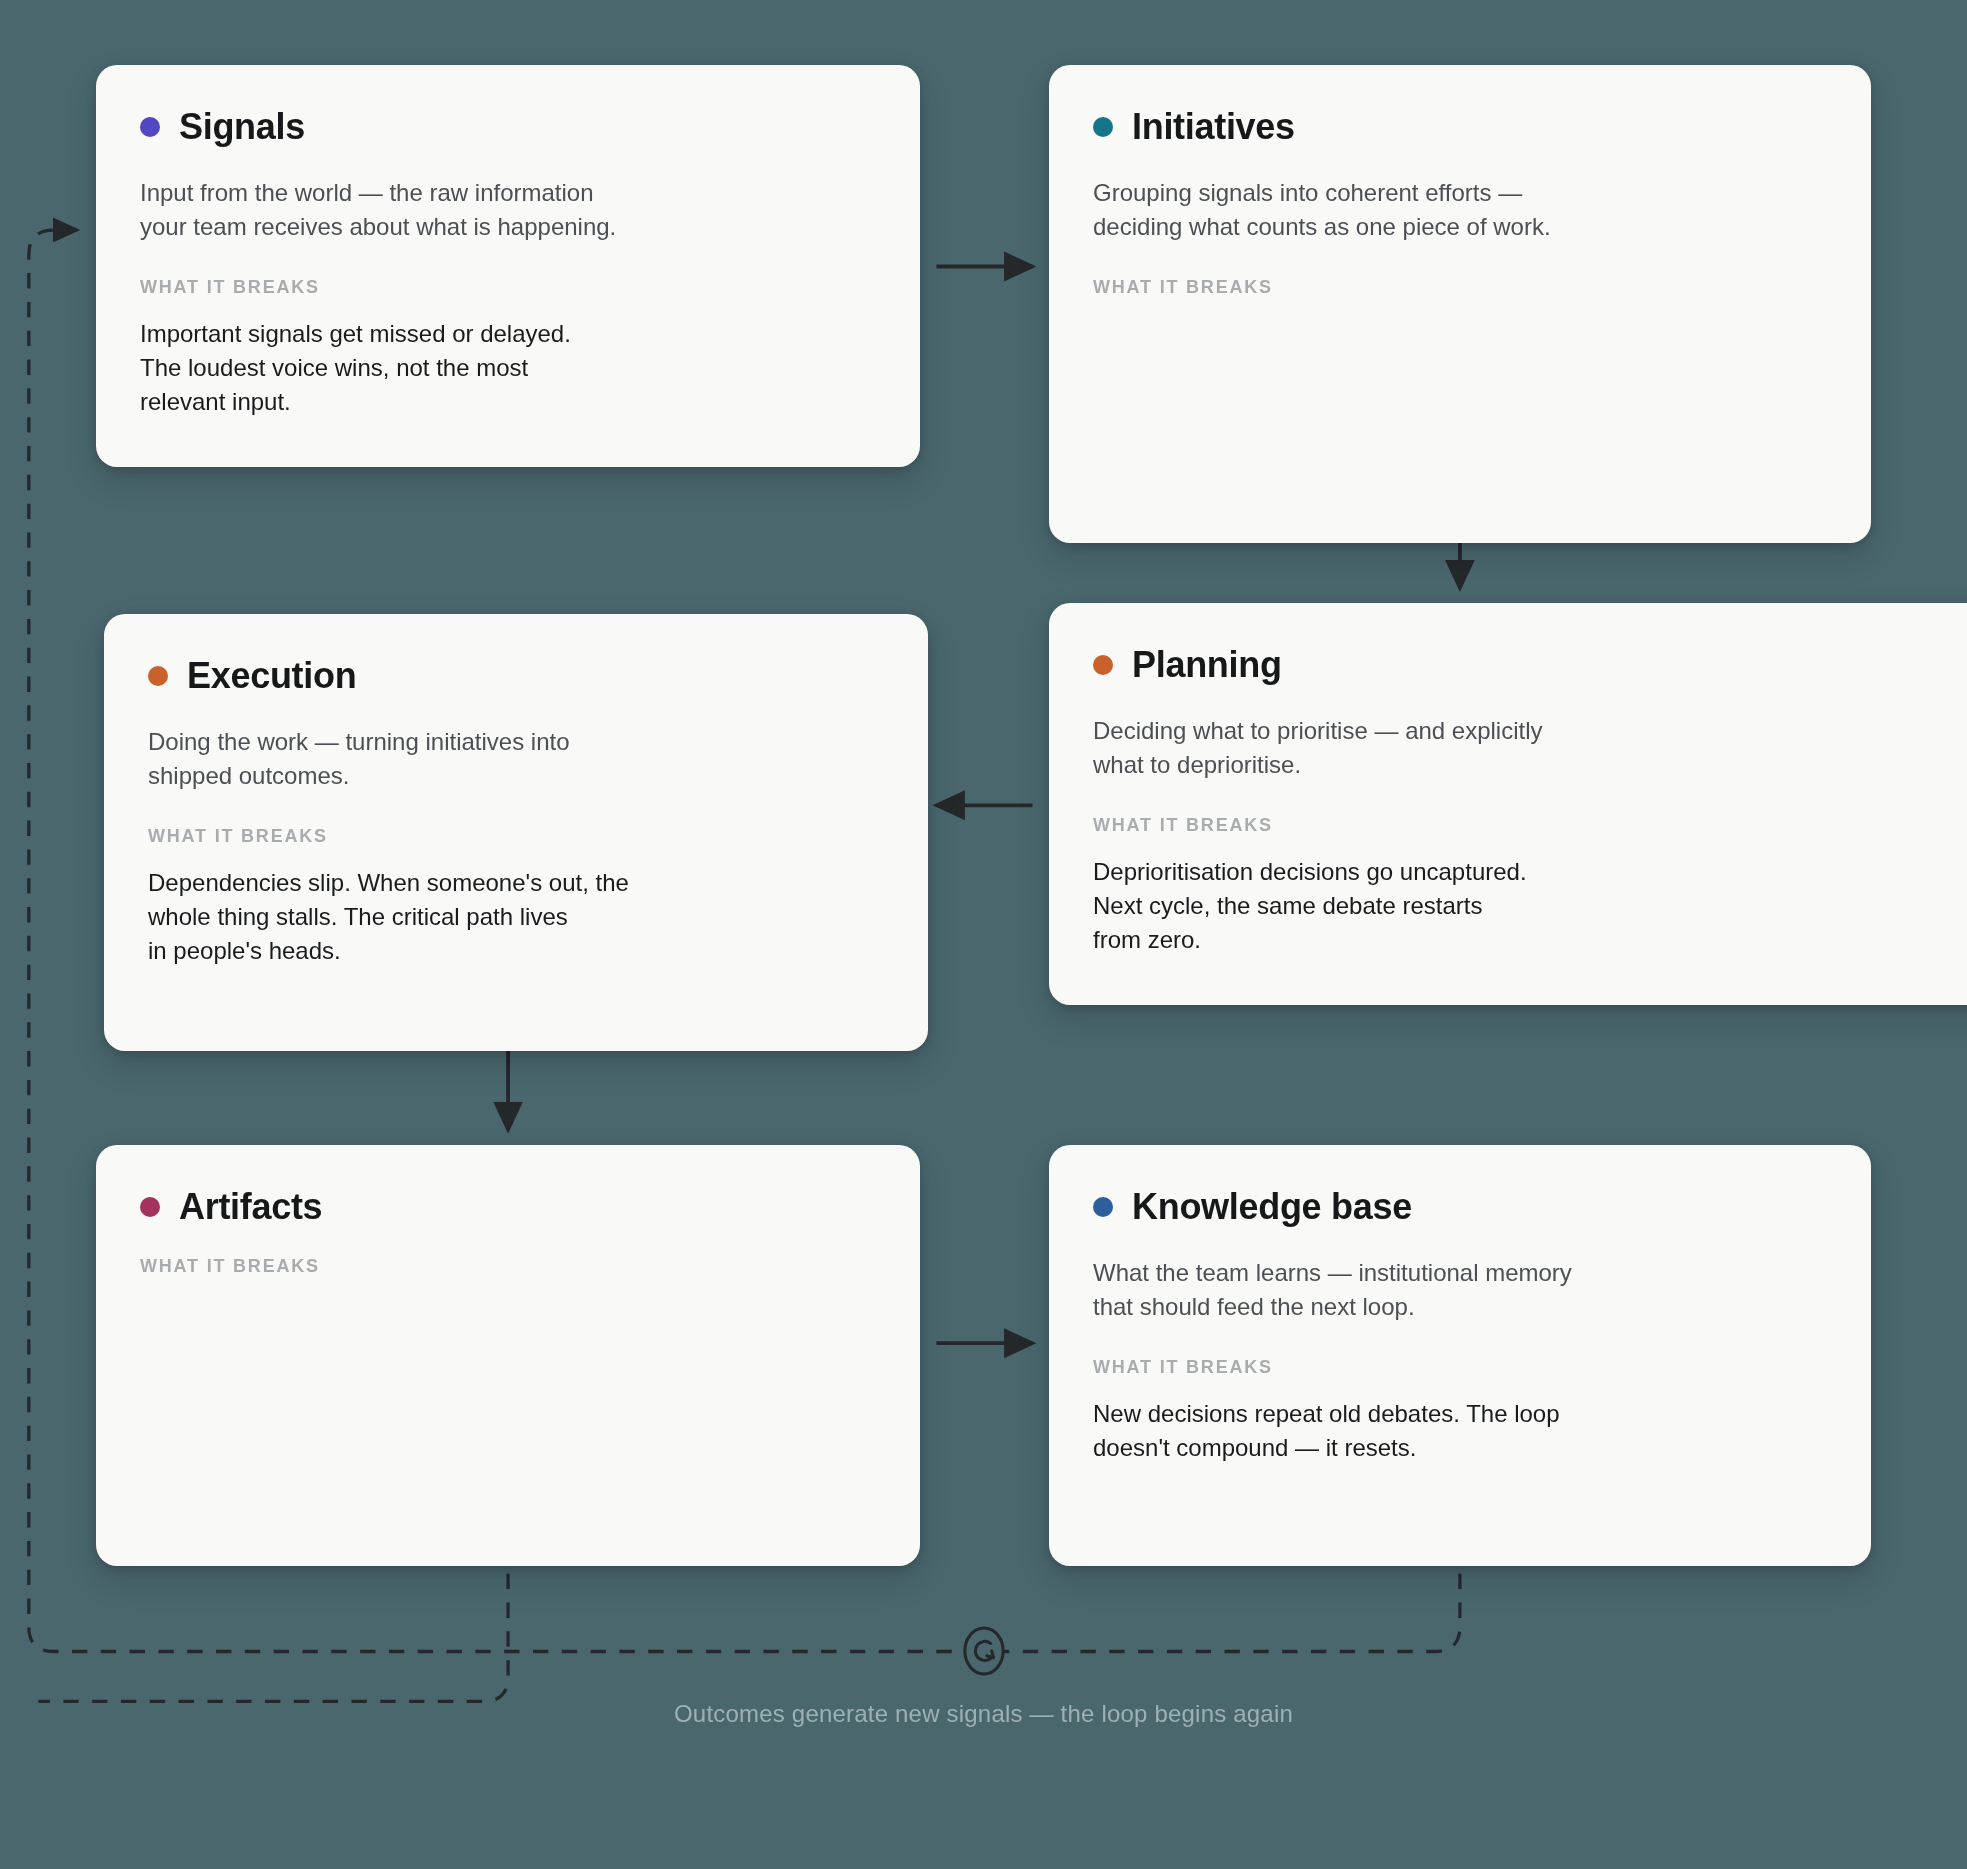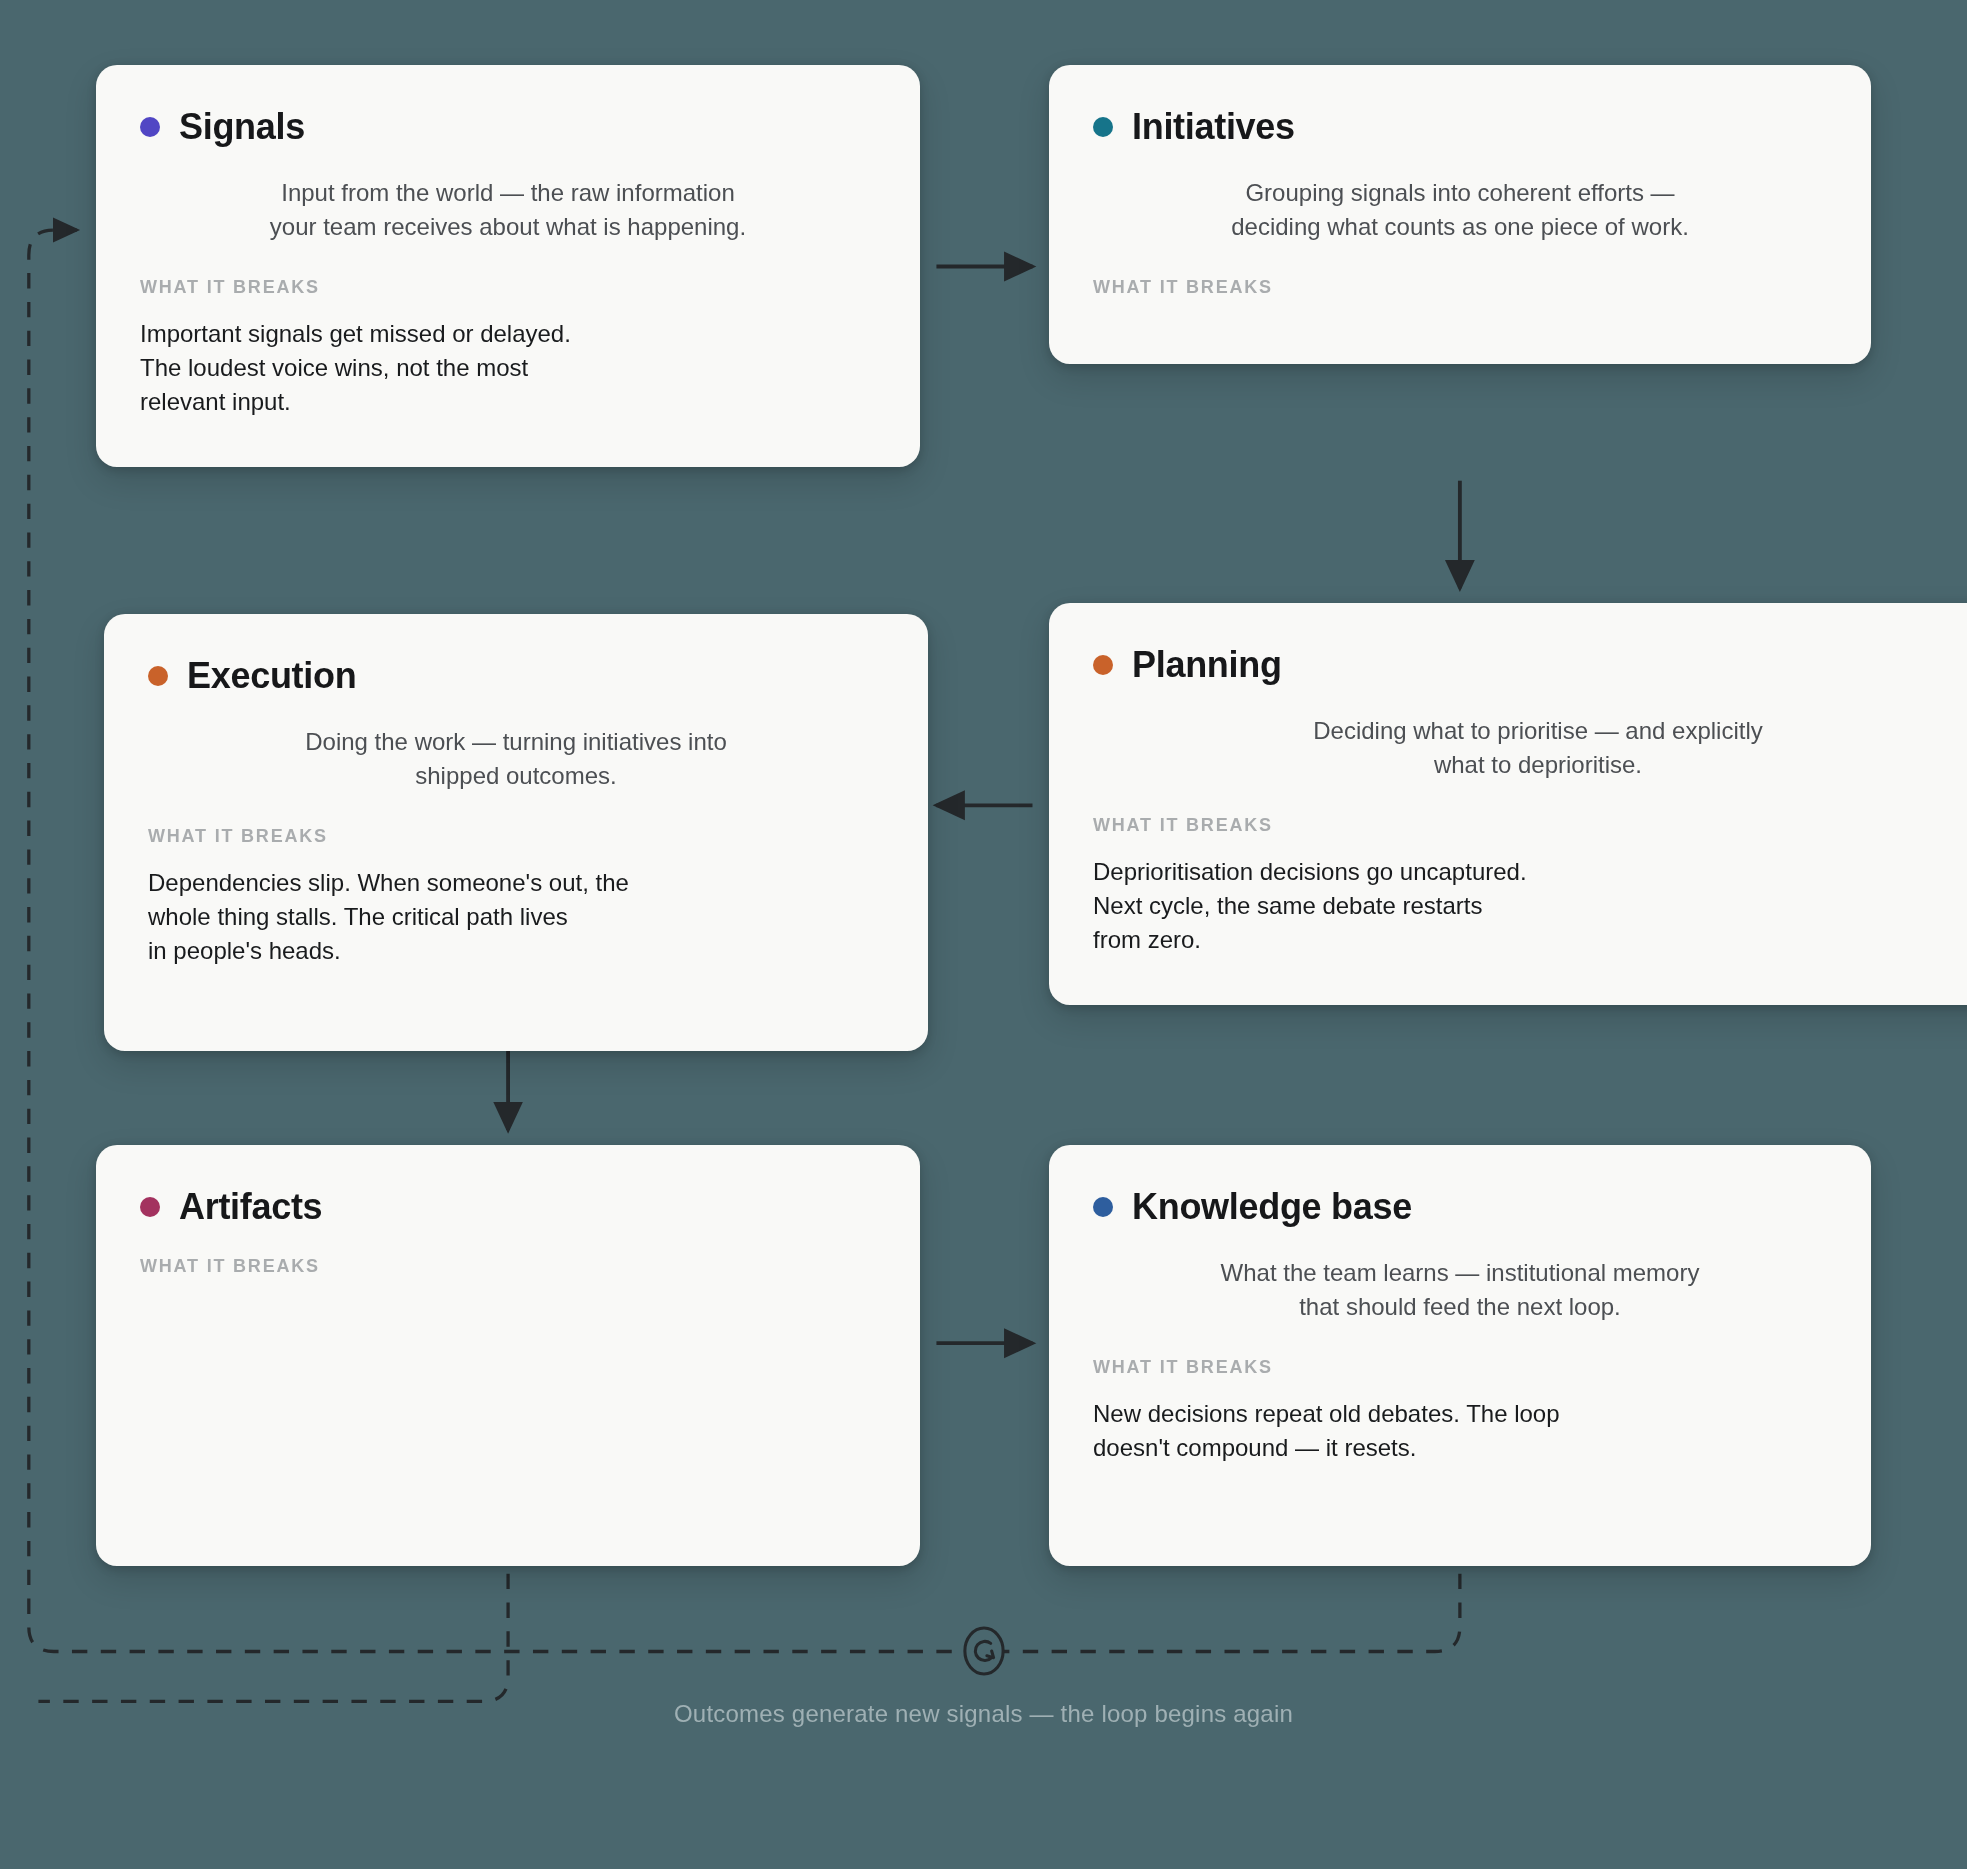--- a/index.html
+++ b/index.html
@@ -56,41 +56,40 @@
     letter-spacing: -0.3px;
     line-height: 1.1;
   }
 
   .card-desc {
     font-size: 24px;
     line-height: 1.42;
     color: #4c4f53;
     white-space: pre-line;
     margin-bottom: 33px;
-    text-align: center;
   }
 
   .breaks-label {
     font-size: 18px;
     font-weight: 700;
     letter-spacing: 1.8px;
     color: #a9acae;
     margin-bottom: 19px;
   }
 
   .breaks-body {
     font-size: 24px;
     line-height: 1.42;
     color: #191b1d;
     white-space: pre-line;
   }
 
   
   #card-signals   { left: 96px;  top: 65px;   width: 824px; height: 402px; }
-  #card-initiatives { left: 1049px; top: 65px;  width: 822px; height: 299px; }
+  #card-initiatives { left: 1049px; top: 65px;  width: 822px; height: 478px; }
   #card-execution { left: 96px;  top: 614px;  width: 824px; height: 437px; margin-left: 8px; }
   #card-planning  { left: 1049px; top: 603px;  width: 978px; height: 402px; }
   #card-artifacts { left: 96px;  top: 1145px; width: 824px; height: 421px; }
   #card-knowledge { left: 1049px; top: 1145px; width: 822px; height: 421px; }
 
   .loop-icon-wrap {
     position: absolute;
     left: 962px;
     top: 1626px;
     width: 44px;

